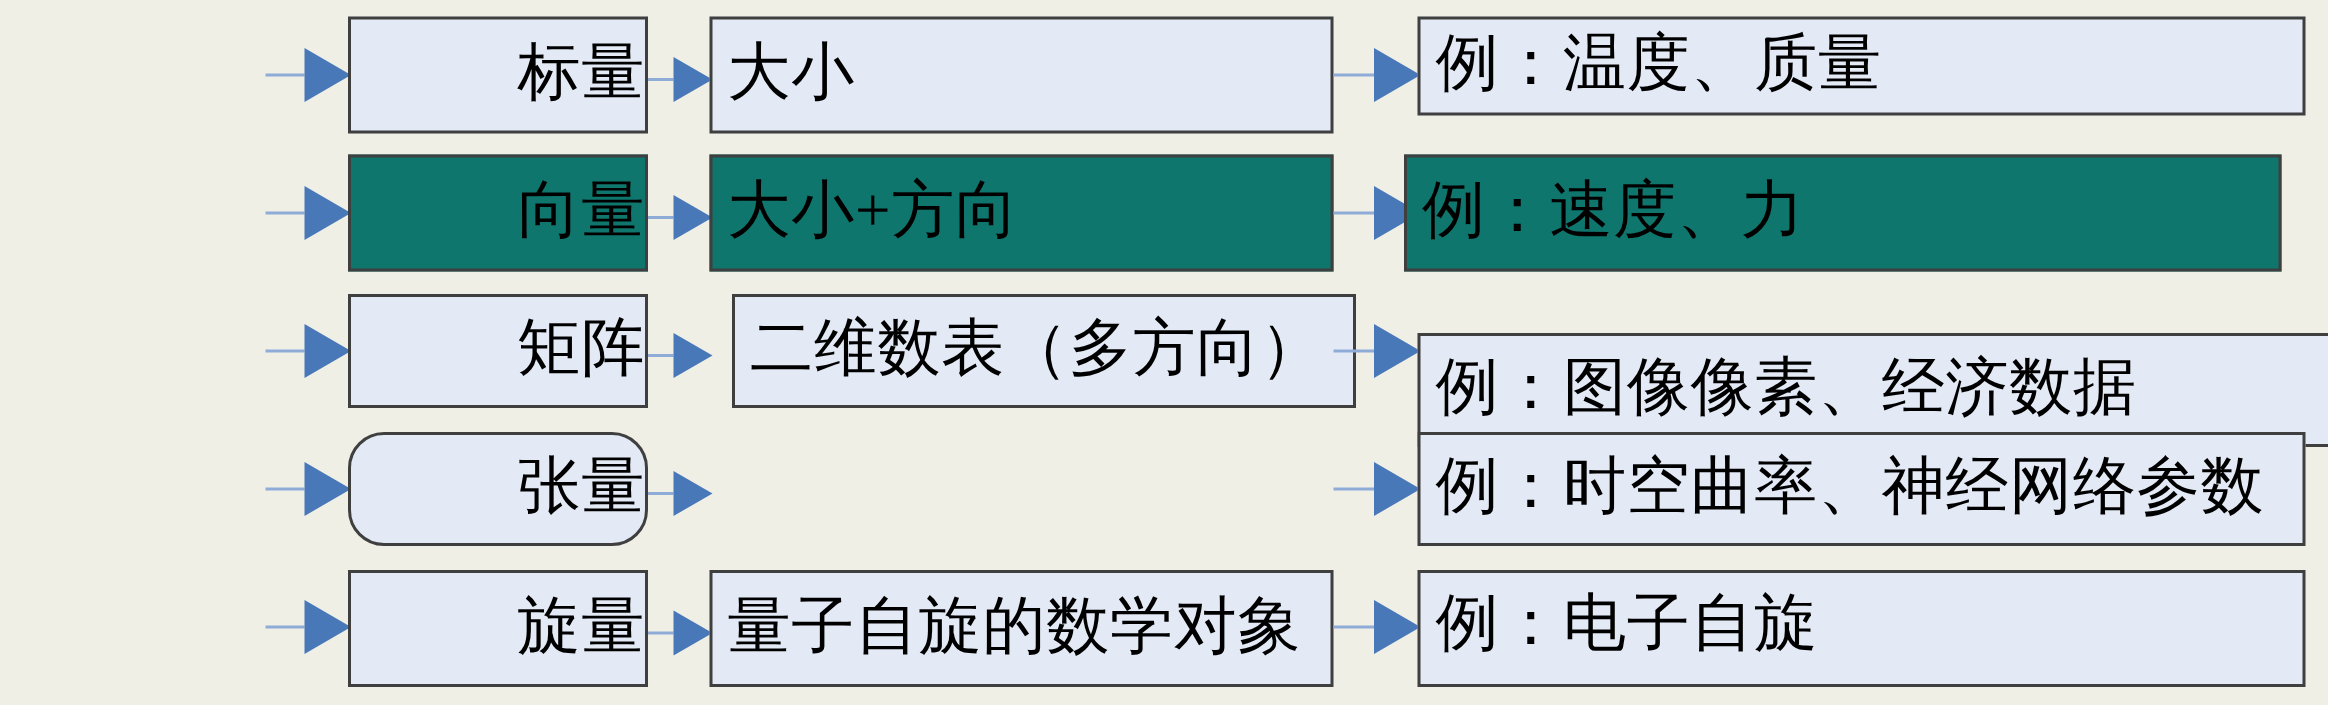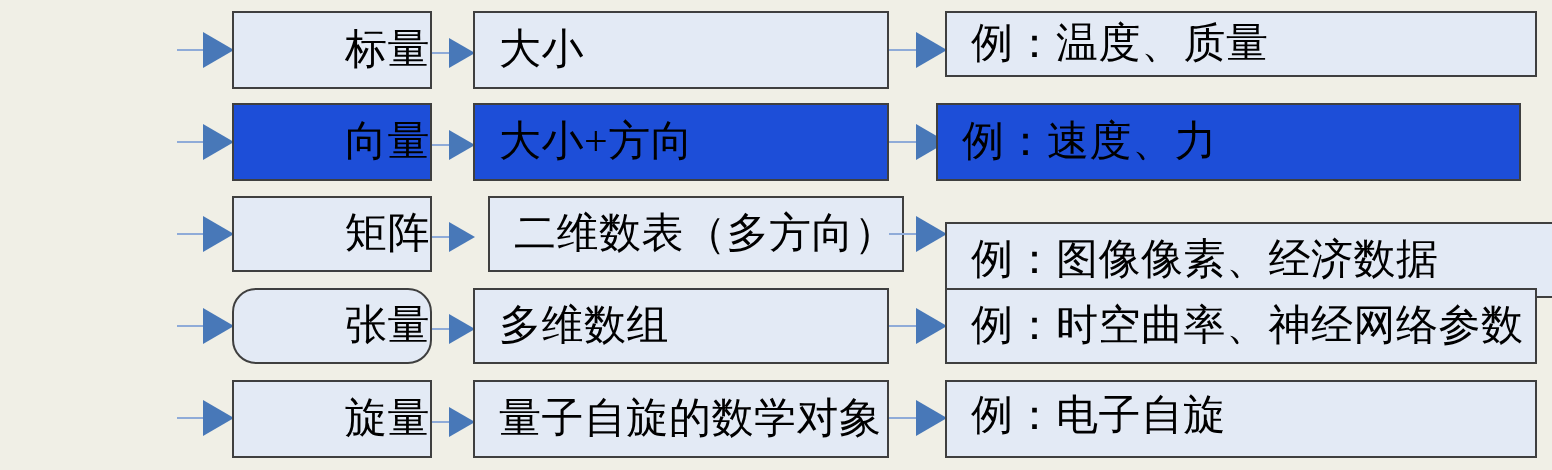--- a/index.html
+++ b/index.html
@@ -23,35 +23,35 @@
   
   .box {
     position: absolute;
     box-sizing: border-box;
     border: 2px solid #3f3f3f;
     background: #e3eaf5;
     display: flex;
     align-items: center;
     overflow: hidden;
   }
-  .box.yellow { background: #1d4ed8; }
+  .box.yellow { background: #0f766e; }
 
   .box-label {
     font-size: 42px;
     line-height: 1.12;
     color: #000000;
     white-space: pre-line;
     letter-spacing: 0.5px;
   }
   .box.center .box-label {
     width: 100%;
     text-align: right;
   }
   .box.left-align .box-label {
-    padding-left: 24px;
+    padding-left: 10px;
     text-align: left;
   }
   .box.root .box-label {
     width: 100%;
     text-align: center;
     font-size: 42px;
     line-height: 1.28;
   }
 
   
@@ -164,23 +164,20 @@
     <div class="head"></div>
   </div>
   <div class="box center" style="left:232px; top:288px; width:200px; height:76px;border-radius:24px;">
     <span class="box-label">张量</span>
   </div>
 
   <div class="arrow small" style="left:432px; top:311px; width:43px;">
     <div class="shaft" style="width:17px;"></div>
     <div class="head"></div>
   </div>
-  <div class="box left-align" style="left:473px; top:288px; width:416px; height:76px;">
-    <span class="box-label">多维数组</span>
-  </div>
 
   <div class="arrow" style="left:889px; top:308px; width:58px;">
     <div class="shaft" style="width:27px;"></div>
     <div class="head"></div>
   </div>
   <div class="box left-align" style="left:945px; top:288px; width:592px; height:76px;">
     <span class="box-label">例：时空曲率、神经网络参数</span>
   </div>
 
   <div class="arrow" style="left:177px; top:400px; width:57px;">

